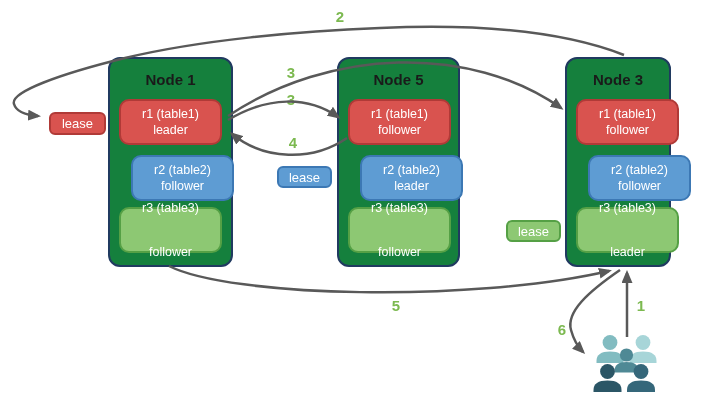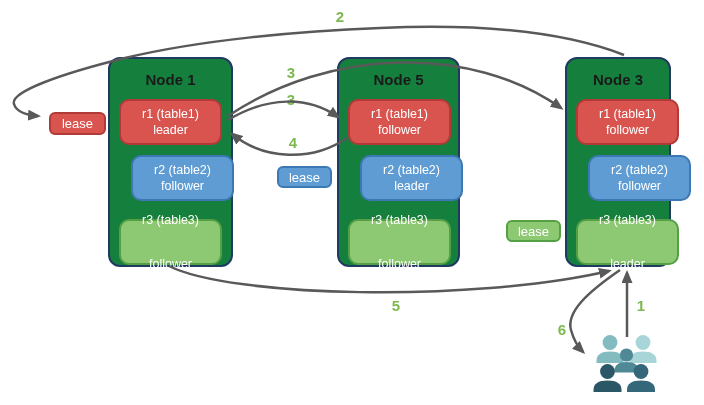--- a/index.html
+++ b/index.html
@@ -15,21 +15,21 @@
     margin-top:12px;text-align:center;font-size:15px;font-weight:bold;color:#1a1a1a;
   }
   .replica{
     position:absolute;left:9px;width:103px;height:46px;border-radius:10px;
     border:2px solid;box-sizing:border-box;color:#fff;font-size:12.5px;line-height:1.3;
     display:flex;flex-direction:column;align-items:center;justify-content:center;text-align:center;
   }
   .replica[data-color="red"]{background:var(--red-fill);border-color:var(--red-border);}
   .replica[data-color="blue"]{background:var(--blue-fill);border-color:var(--blue-border);margin-left:12px;}
   .replica[data-color="green"]{background:var(--green-fill);border-color:var(--green-border);}
-  .r-pos-0{top:40px;} .r-pos-1{top:96px;} .r-pos-2{top:160px;gap:28px;}
+  .r-pos-0{top:40px;} .r-pos-1{top:96px;} .r-pos-2{top:148px;gap:28px;}
   .lease{
     position:absolute;border:2px solid;border-radius:6px;box-sizing:border-box;
     color:#fff;font-size:13px;display:flex;align-items:center;justify-content:center;
   }
   .lease[data-color="red"]{background:var(--red-fill);border-color:var(--red-border);}
   .lease[data-color="blue"]{background:var(--blue-fill);border-color:var(--blue-border);}
   .lease[data-color="green"]{background:var(--green-fill);border-color:var(--green-border);}
   .step{
     position:absolute;transform:translate(-50%,-50%);
     color:var(--step-label);font-size:15px;font-weight:bold;

